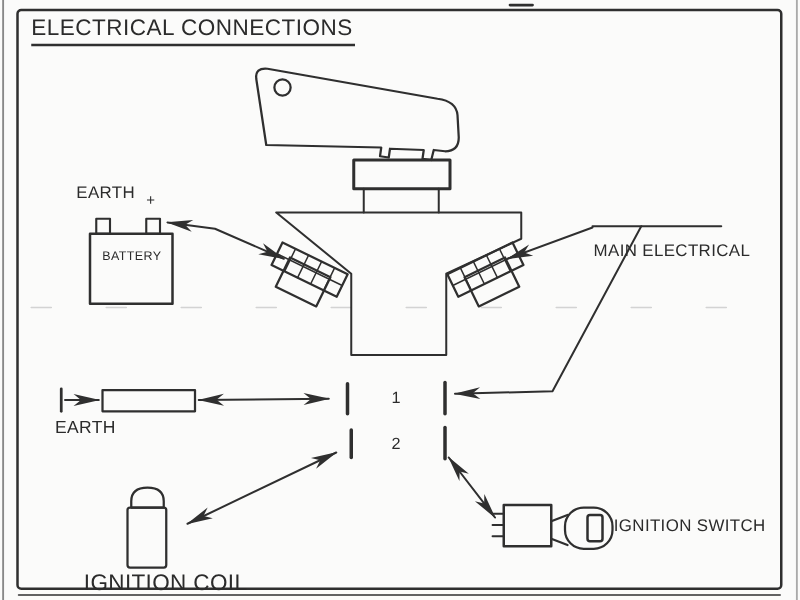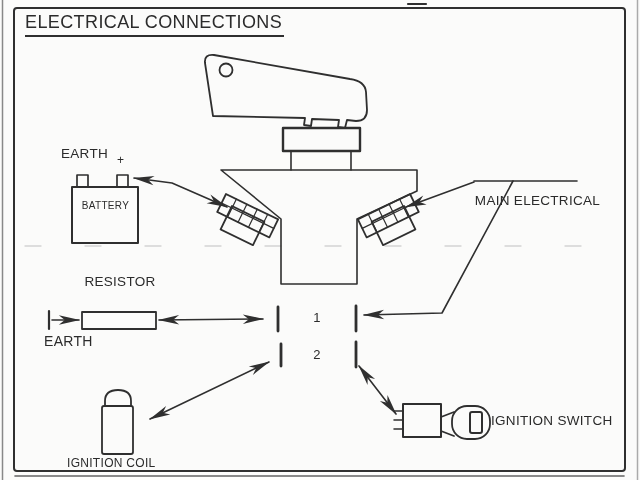--- a/index.html
+++ b/index.html
@@ -20,21 +20,21 @@
     padding:0 2px 2px 0;
   }
   .earth-top{left:61px;top:146px;font-size:13.5px;}
   .battery-lbl{left:73px;top:200px;width:65px;text-align:center;font-size:10px;}
   .plus-lbl{left:117px;top:153px;font-size:12px;}
   .feed-lbl{left:455px;top:145px;width:165px;text-align:center;font-size:13.5px;line-height:15.5px;margin-top:48px;}
   .res-lbl{left:50px;top:274px;width:140px;text-align:center;font-size:13.5px;line-height:15.5px;}
   .earth-bottom{left:44px;top:333px;font-size:14px;}
   .t1{left:309px;top:310px;width:16px;text-align:center;font-size:13px;}
   .t2{left:309px;top:347px;width:16px;text-align:center;font-size:13px;}
-  .coil-lbl{left:67px;top:456px;font-size:12px;}
+  .coil-lbl{left:67px;top:456px;font-size:18px;}
   .sw-lbl{left:491px;top:413px;font-size:13.5px;}
 </style>
 </head>
 <body>
 
 <div class="page">
 
   <svg class="art" width="640" height="480" viewBox="0 0 640 480" fill="none" stroke="currentColor" stroke-width="1.6" stroke-linecap="round" stroke-linejoin="round">
     <defs>
       <marker id="ah" viewBox="0 0 24 12" refX="23" refY="6" markerWidth="22" markerHeight="11" markerUnits="userSpaceOnUse" orient="auto-start-reverse">
@@ -141,20 +141,19 @@
   </svg>
 
   <div class="title">ELECTRICAL CONNECTIONS</div>
   <div class="lbl earth-top">EARTH</div>
   <div class="lbl plus-lbl">+</div>
   <div class="lbl battery-lbl">BATTERY</div>
   <div class="lbl feed-lbl">
     <div>MAIN ELECTRICAL</div>
   </div>
   <div class="lbl res-lbl">
-    <div>RESISTOR</div>
   </div>
   <div class="lbl earth-bottom">EARTH</div>
   <div class="lbl t1">1</div>
   <div class="lbl t2">2</div>
   <div class="lbl coil-lbl">IGNITION COIL</div>
   <div class="lbl sw-lbl">IGNITION SWITCH</div>
 </div>
 
 </body></html>

